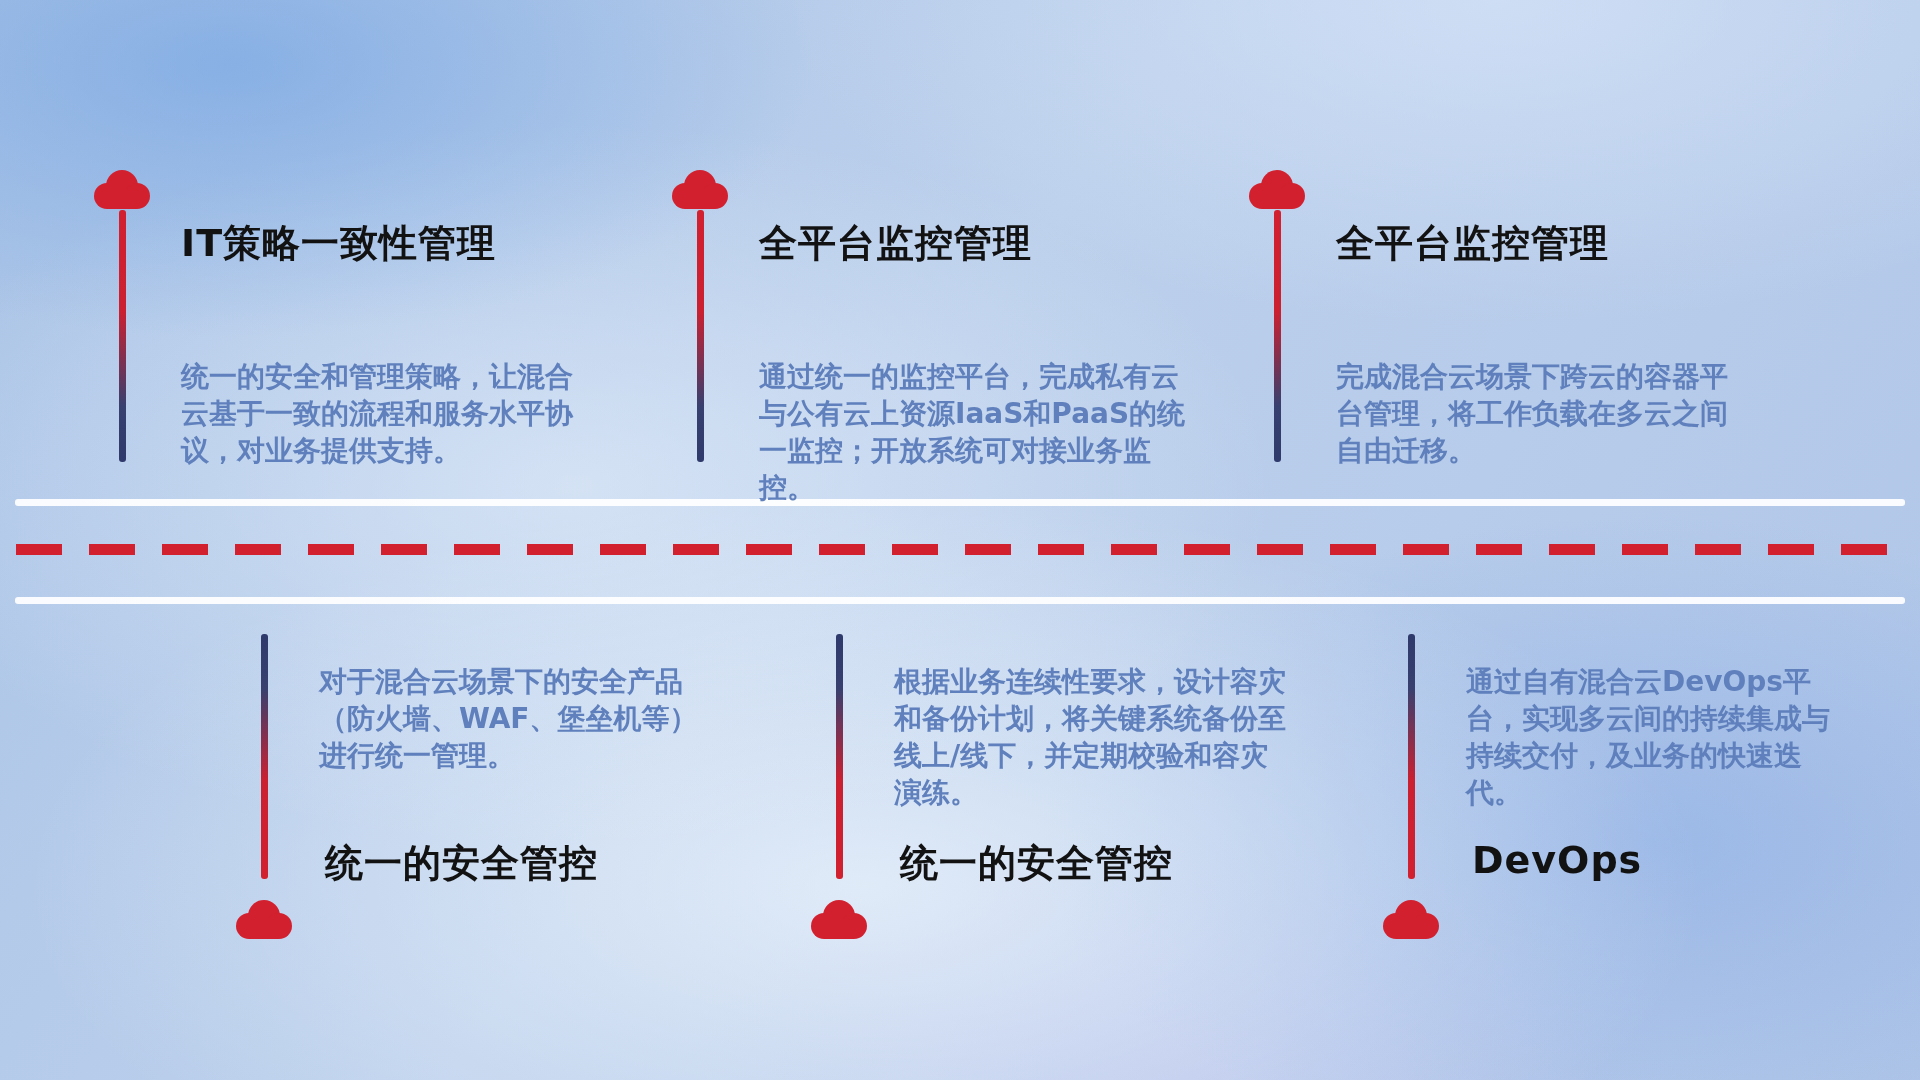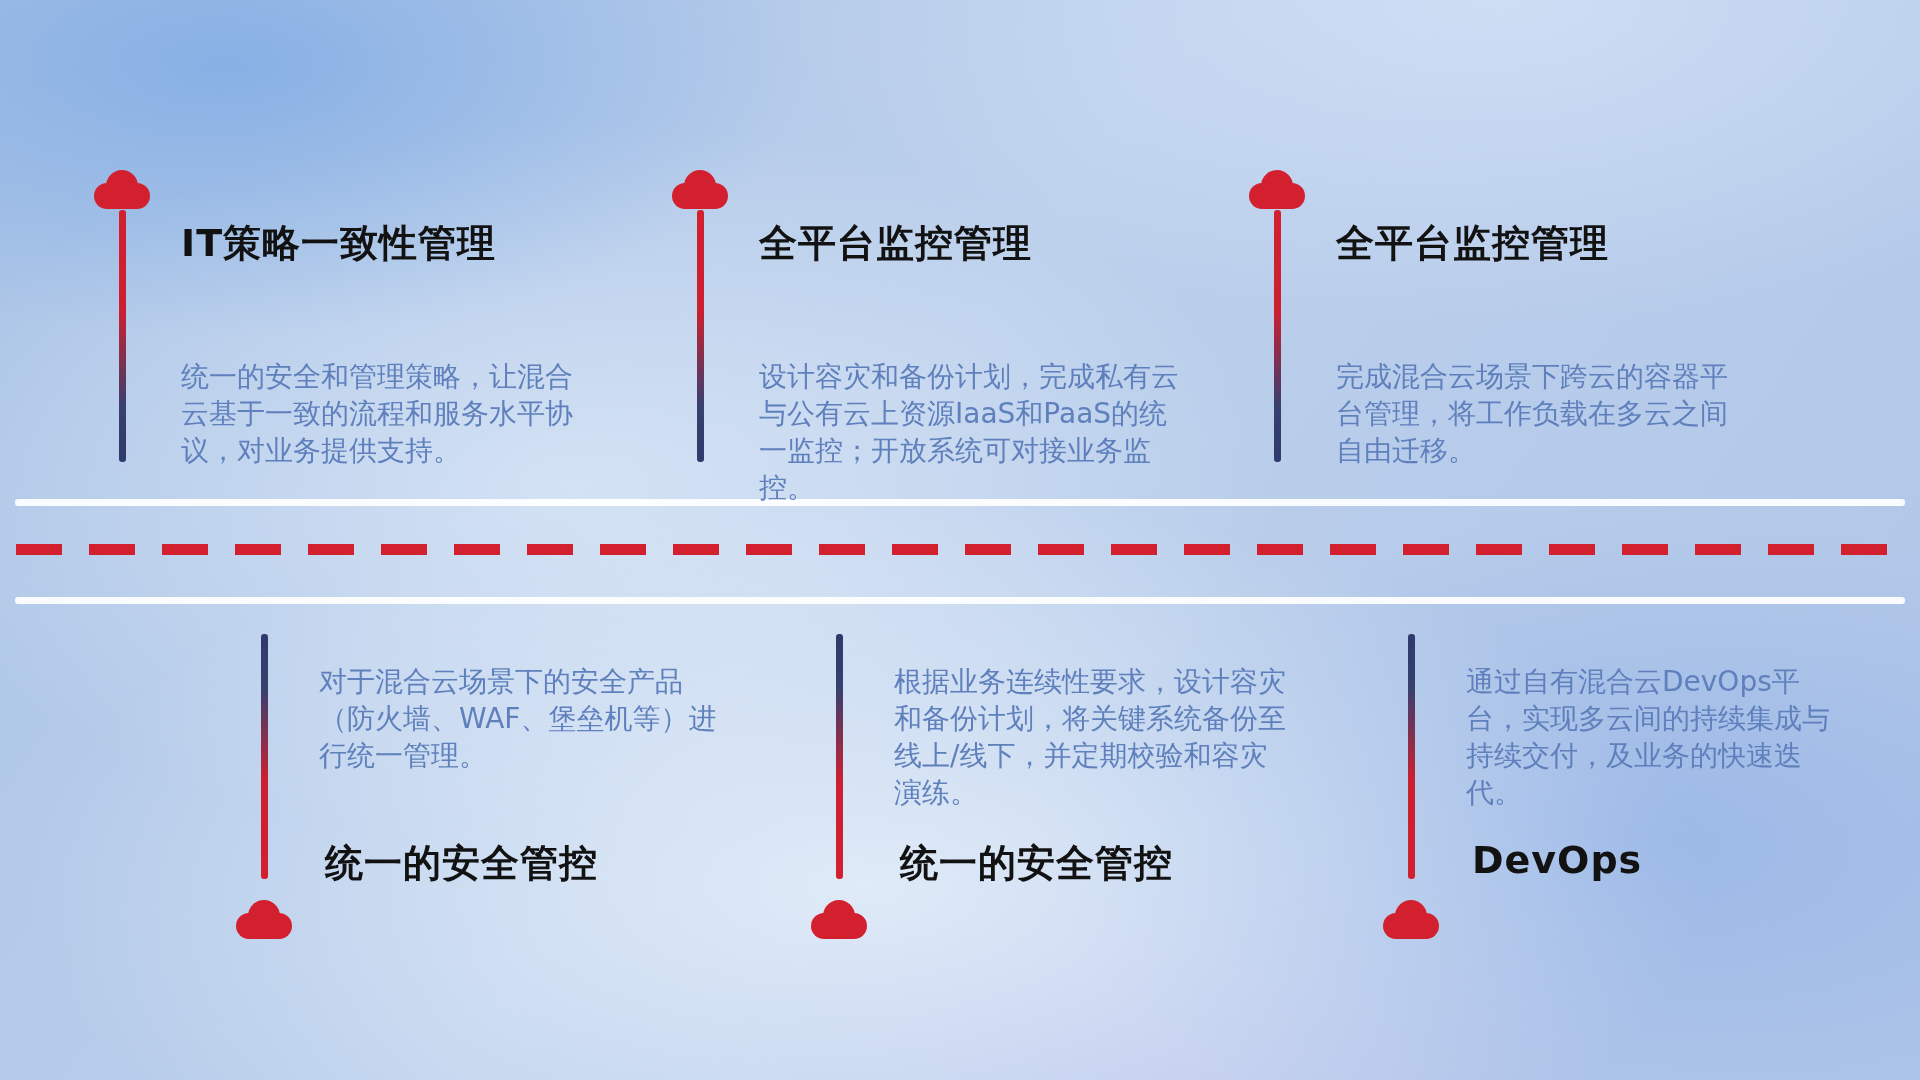--- a/index.html
+++ b/index.html
@@ -52,21 +52,21 @@
   .title{
     position:absolute; left:59px; white-space:nowrap;
     font-size:38px; font-weight:700; color:#121212; letter-spacing:1px;
   }
   .item-top .title{ top:52px; }
   .item-bottom .title{ top:204px;margin-left:6px; }
   .item-bottom .title, .item-bottom .desc{ left:55px; }
 
   .desc{
     position:absolute; left:59px;
-    font-size:28px; line-height:37px; color:#5f80bc;
+    font-size:28px; line-height:37px; color:#5f80bc;font-weight:bold;
   }
   .item-top .desc{ top:192px; }
   .item-bottom .desc{ top:3px;margin-top:26px; }
 </style>
 </head>
 <body>
 
 <div class="canvas">
 
   <div class="road-line road-line-top"></div>
@@ -95,21 +95,21 @@
           <g fill="#d2202f">
             <circle cx="16" cy="30" r="13"></circle>
             <circle cx="31" cy="20" r="16"></circle>
             <circle cx="46" cy="30" r="13"></circle>
             <rect x="16" y="28" width="30" height="15"></rect>
           </g>
         </svg>
     </span>
     <span class="stem"></span>
     <h2 class="title">全平台监控管理</h2>
-    <p class="desc" style="width:430px">设计容灾和备份计划，完成私有云与公有云上资源IaaS和PaaS的统一监控；开放系统可对接业务监控。</p>
+    <p class="desc" style="width:430px">通过统一的监控平台，完成私有云与公有云上资源IaaS和PaaS的统一监控；开放系统可对接业务监控。</p>
   </div>
 
   <div class="item item-top" style="left:1277px">
     <span class="cloud">
       <svg width="62" height="44" viewBox="0 0 62 44">
           <g fill="#d2202f">
             <circle cx="16" cy="30" r="13"></circle>
             <circle cx="31" cy="20" r="16"></circle>
             <circle cx="46" cy="30" r="13"></circle>
             <rect x="16" y="28" width="30" height="15"></rect>

